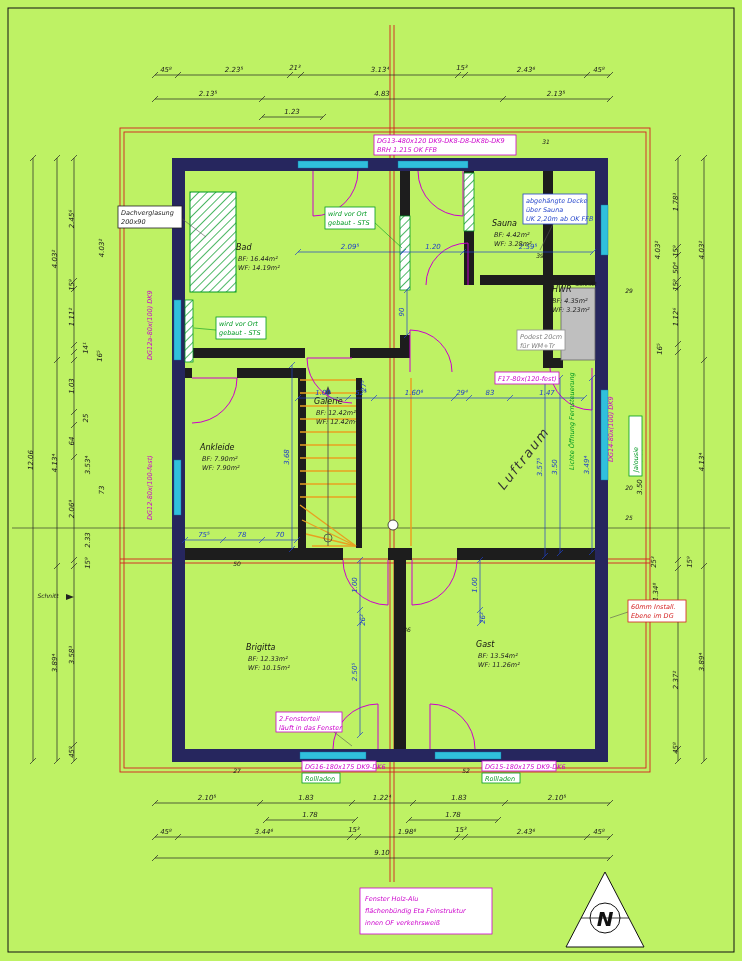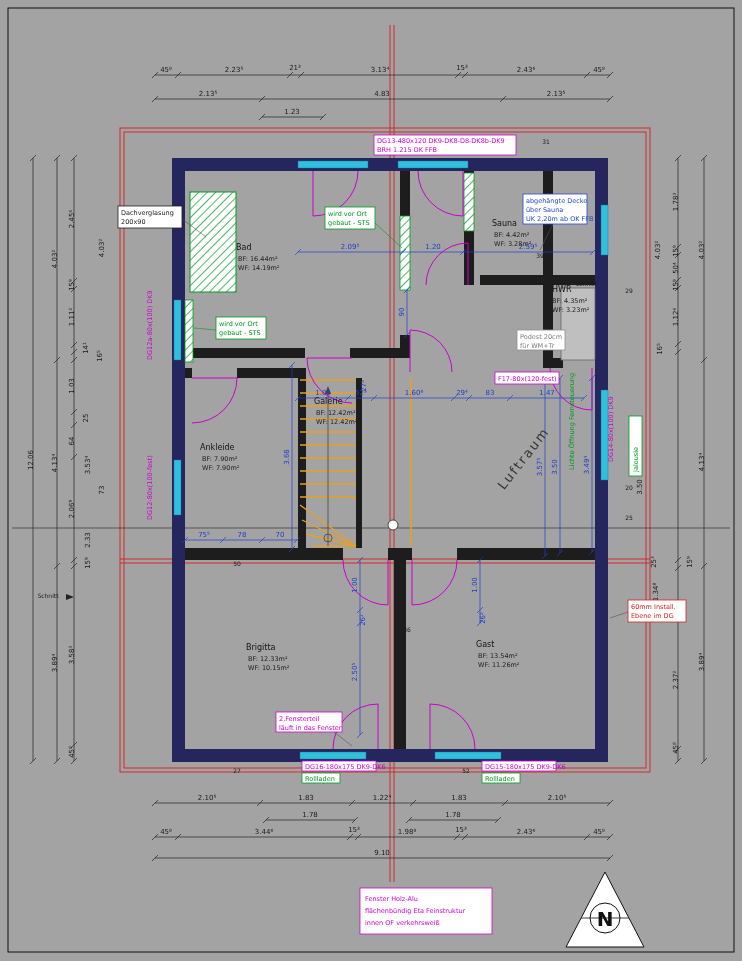--- a/index.html
+++ b/index.html
@@ -1,16 +1,16 @@
 <!DOCTYPE html>
 <html><head>
 <meta charset="utf-8">
 <style>
   html,body{margin:0;padding:0;background:#888;}
-  #page{position:relative;width:742px;height:961px;background:#a3a3a3;margin:0 auto;overflow:hidden;}
+  #page{position:relative;width:742px;height:961px;background:#bef264;margin:0 auto;overflow:hidden;font-style:italic;}
   svg{position:absolute;left:0;top:0;}
   text{font-family:"DejaVu Sans",sans-serif;}
   .d{font-size:7px;fill:#1a1a1a;text-anchor:middle;}
   .db{font-size:7px;fill:#2040c8;text-anchor:middle;}
   .ds{font-size:6px;fill:#1a1a1a;text-anchor:middle;}
   .rn{font-size:8px;fill:#111;}
   .ra{font-size:6.5px;fill:#222;}
   .am{font-size:6.5px;fill:#cc00cc;}
   .ag{font-size:6.5px;fill:#009922;}
   .ab{font-size:6.5px;fill:#2848cc;}

